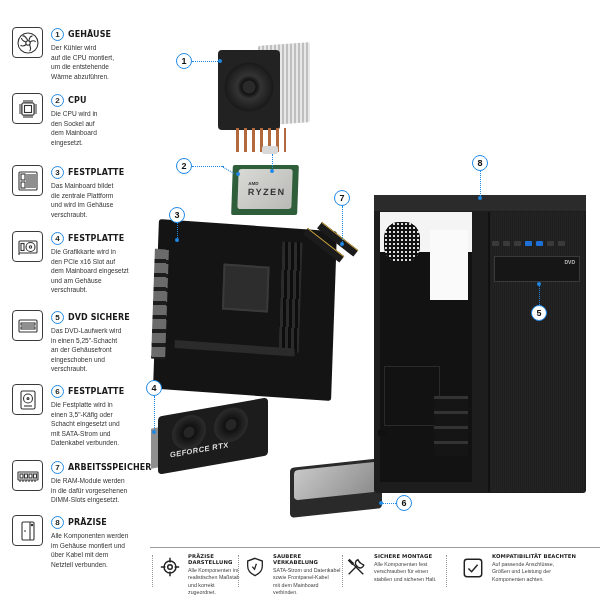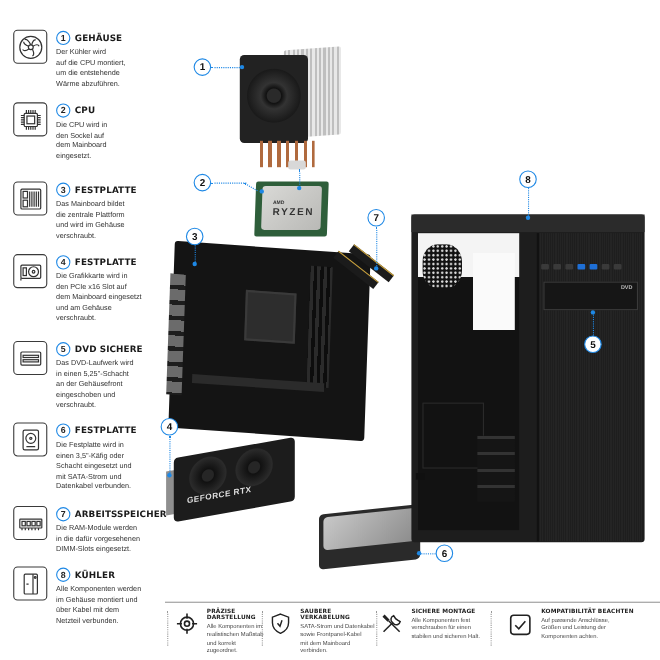--- a/index.html
+++ b/index.html
@@ -277,21 +277,21 @@
       <svg viewBox="0 0 24 24" fill="none" stroke="#333" stroke-width="1.1">
         <rect x="6" y="3" width="12" height="18" rx="1"></rect>
         <path d="M14 3v18"></path>
         <circle cx="16" cy="6" r="0.8"></circle>
         <path d="M8 12h2"></path>
       </svg>
     </div>
     <div class="legend-text">
       <div class="legend-head">
         <span class="num-badge">8</span>
-        <span class="legend-title">KÜHLER</span>
+        <span class="legend-title">PRÄZISE</span>
       </div>
       <div class="legend-desc">
         <div>Alle Komponenten werden</div>
         <div>im Gehäuse montiert und</div>
         <div>über Kabel mit dem</div>
         <div>Netzteil verbunden.</div>
       </div>
     </div>
   </div>
 </div>

